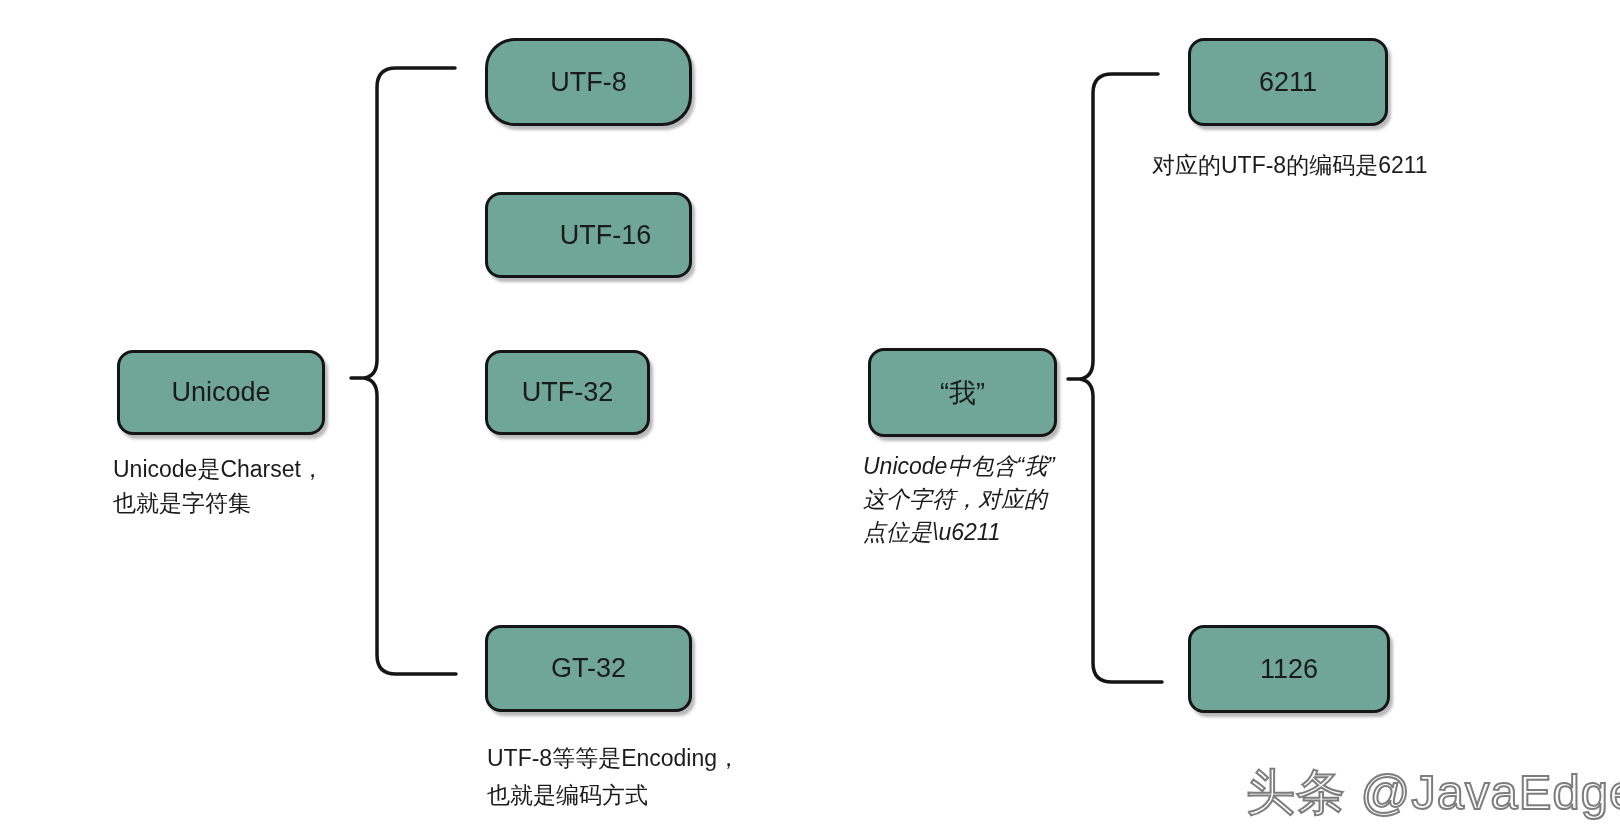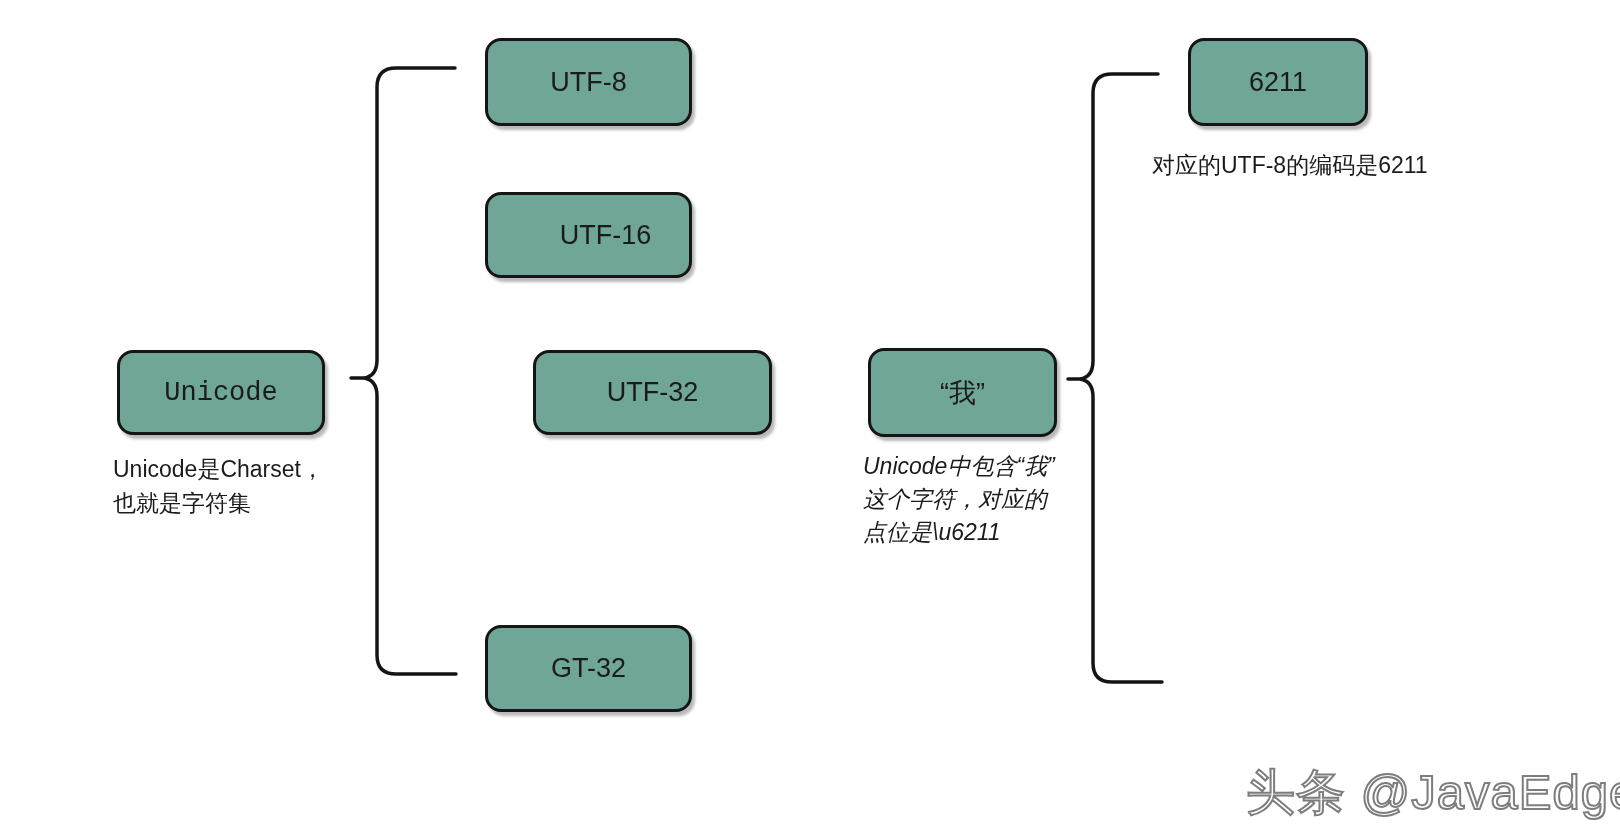--- a/index.html
+++ b/index.html
@@ -40,27 +40,27 @@
     font-size:27px;
     color:var(--text);
   }
   .caption{
     position:absolute;
     font-size:23px;
     line-height:34px;
     white-space:pre-line;
     color:var(--text);
   }
-  .n-unicode{left:117px;top:350px;width:208px;height:85px;font-family:Liberation Mono, monospace;}
-  .n-utf8   {left:485px;top:38px; width:207px;height:88px;}
+  .n-unicode{left:117px;top:350px;width:208px;height:85px;}
+  .n-utf8   {left:485px;top:38px; width:207px;height:88px;border-radius:30px;}
   .n-utf16  {left:485px;top:192px;width:207px;height:86px;padding-left:34px;}
-  .n-utf32  {left:485px;top:350px;width:239px;height:85px;margin-left:48px;}
+  .n-utf32  {left:485px;top:350px;width:165px;height:85px;}
   .n-gt32   {left:485px;top:625px;width:207px;height:87px;}
   .n-wo     {left:868px;top:348px;width:189px;height:89px;}
-  .n-6211   {left:1188px;top:38px; width:180px;height:88px;}
+  .n-6211   {left:1188px;top:38px; width:200px;height:88px;}
   .n-1126   {left:1188px;top:625px;width:202px;height:88px;}
 
   .c-unicode{left:113px; top:452px;}
   .c-gt32   {left:487px; top:740px;line-height:37px;}
   .c-wo     {left:863px; top:450px;line-height:33px;font-style:italic;}
   .c-6211   {left:1152px;top:148px;}
   .c-1126   {left:1152px;top:728px;line-height:37px;}
 
   .watermark{
     position:absolute;
@@ -95,29 +95,34 @@
   </div>
   <div class="node n-utf16">
     <span>UTF-16</span>
   </div>
   <div class="node n-utf32">
     <span>UTF-32</span>
   </div>
   <div class="node n-gt32">
     <span>GT-32</span>
   </div>
+  <div class="caption c-gt32">UTF-8等等是Encoding，
+也就是编码方式</div>
 
   <div class="node n-wo">
     <span>“我”</span>
   </div>
   <div class="caption c-wo">Unicode中包含“我”
 这个字符，对应的
 点位是\u6211</div>
 
   <div class="node n-6211">
     <span>6211</span>
   </div>
   <div class="caption c-6211">对应的UTF-8的编码是6211</div>
 
+  <div class="node n-1126">
+    <span>1126</span>
+  </div>
 
   <div class="watermark">头条 @JavaEdge</div>
 
 </div>
 
 </body></html>

